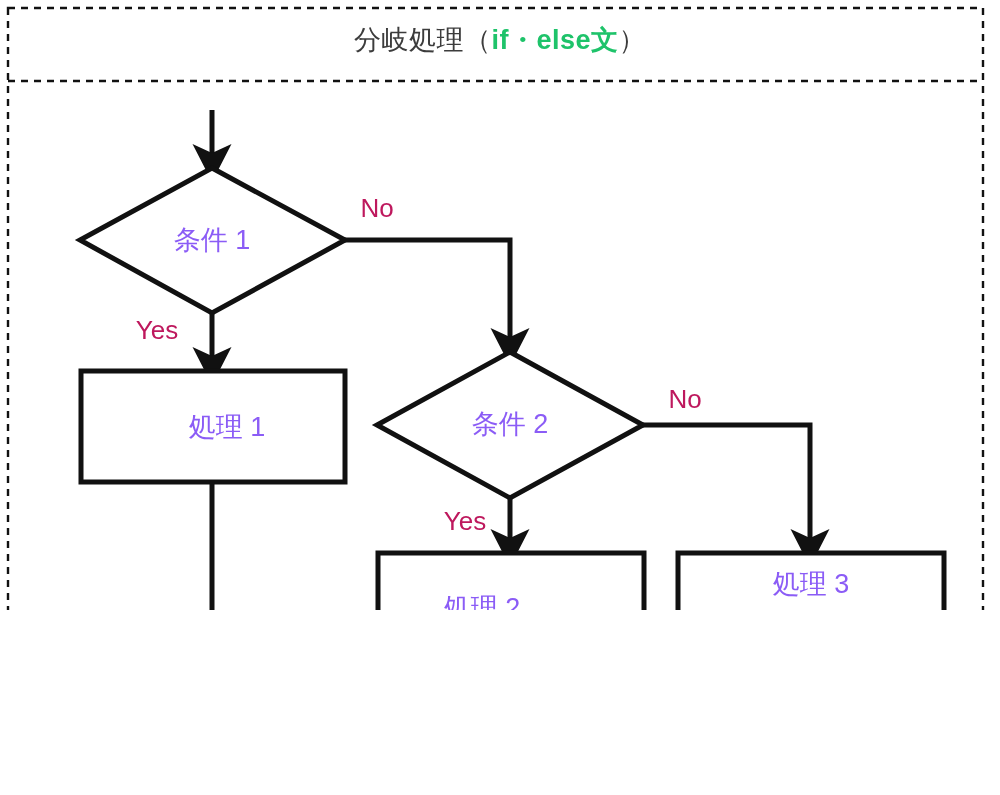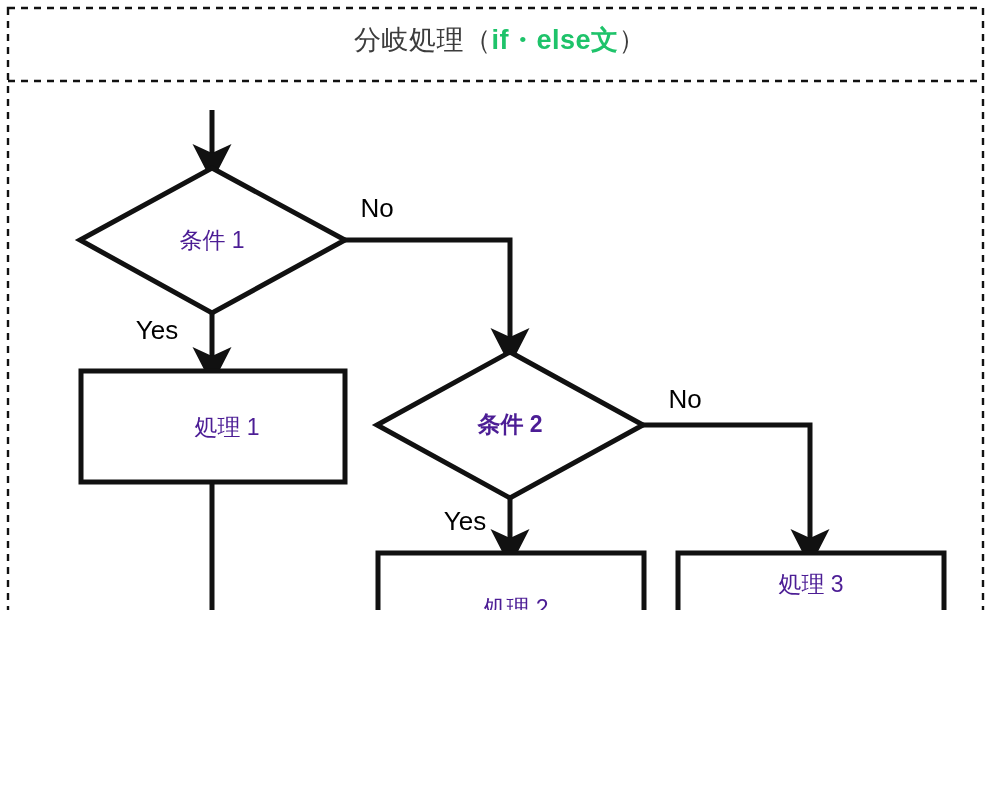--- a/index.html
+++ b/index.html
@@ -35,28 +35,28 @@
     letter-spacing: 0.5px;
     white-space: nowrap;
   }
   .panel-title .kw {
     font-weight: bold;
     color: #1ec36a;
   }
   .node-label {
     position: absolute;
     text-align: center;
-    color: #4c1d95;
-    font-size: 23px;
+    color: #8b5cf6;
+    font-size: 27px;
     white-space: nowrap;
     transform: translate(-50%, -50%);
   }
   .edge-label {
     position: absolute;
-    color: #000000;
+    color: #be185d;
     font-size: 26px;
     white-space: nowrap;
     transform: translate(-50%, -50%);
   }
 </style>
 </head>
 <body>
 
 <div id="stage">
 
@@ -100,22 +100,22 @@
       <line x1="209" y1="722" x2="813" y2="722"></line>
 
       <line x1="212" y1="482" x2="212" y2="774" marker-end="url(#arrowhead)"></line>
     </g>
   </svg>
 
   <div class="panel-title"><span>分岐処理（</span><span class="kw">if・else文</span><span>）</span></div>
 
   <div class="node-label" style="left:212px; top:240px;">条件 1</div>
   <div class="node-label" style="left:227px; top:427px;">処理 1</div>
-  <div class="node-label" style="left:510px; top:424px;font-weight:bold;">条件 2</div>
-  <div class="node-label" style="left:516px; top:608px;text-align:center;">処理 2</div>
+  <div class="node-label" style="left:510px; top:424px;">条件 2</div>
+  <div class="node-label" style="left:482px; top:608px;text-align:center;">処理 2</div>
   <div class="node-label" style="left:811px; top:584px;">処理 3</div>
 
   <div class="edge-label" style="left:157px; top:330px;">Yes</div>
   <div class="edge-label" style="left:377px; top:208px;">No</div>
   <div class="edge-label" style="left:465px; top:521px;">Yes</div>
   <div class="edge-label" style="left:685px; top:399px;">No</div>
 
 </div>
 
 </body></html>

